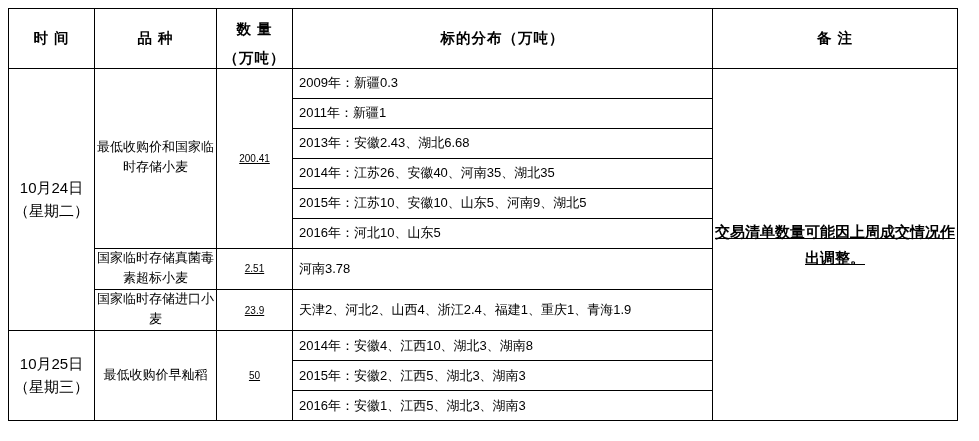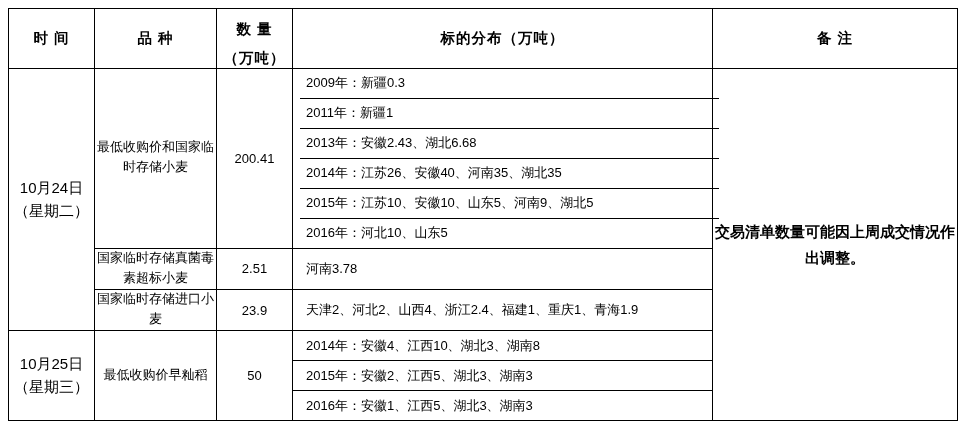--- a/index.html
+++ b/index.html
@@ -47,50 +47,51 @@
     font-size: 15px;
     line-height: 1.5;
   }
   .cell-variety {
     font-size: 13px;
     line-height: 1.55;
     padding: 2px 6px;
     font-family: Liberation Mono, monospace;
   }
   .cell-qty {
-    font-size: 13px;
+    font-size: 10px;
+    text-decoration: underline;
   }
   .dist-wrap {
     padding: 0;
   }
   table.dist {
     border-collapse: collapse;
     table-layout: fixed;
     width: 100%;
     height: 100%;
-    margin-left: 7px;
   }
   table.dist td {
     border: none;
     border-bottom: 1px solid #000000;
     text-align: left;
     padding: 3px 4px 3px 6px;
     font-size: 13px;
     line-height: 1.4;
     height: 23px;
   }
   table.dist tr:last-child td {
     border-bottom: none;
   }
   .note {
     font-size: 15px;
     font-weight: bold;
     line-height: 1.7;
     padding: 0 14px;
     text-align: left;
+    text-decoration: underline;
   }
   .col-date { width: 86px; }
   .col-variety { width: 122px; }
   .col-qty { width: 76px; }
   .col-dist { width: 420px; }
   .col-note { width: 245px; }
 </style>
 </head>
 <body>
 

